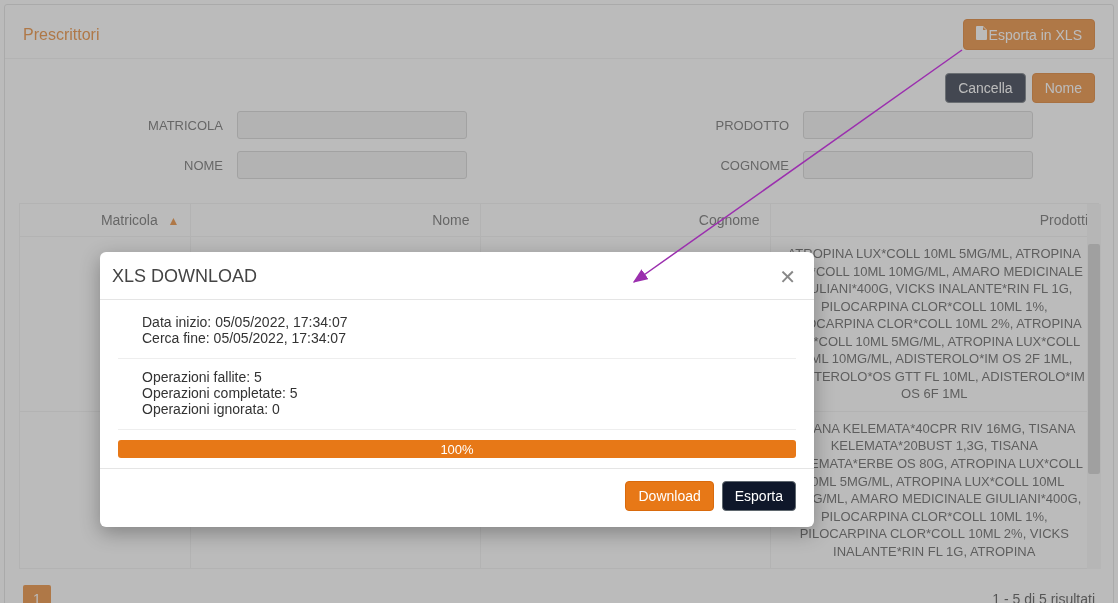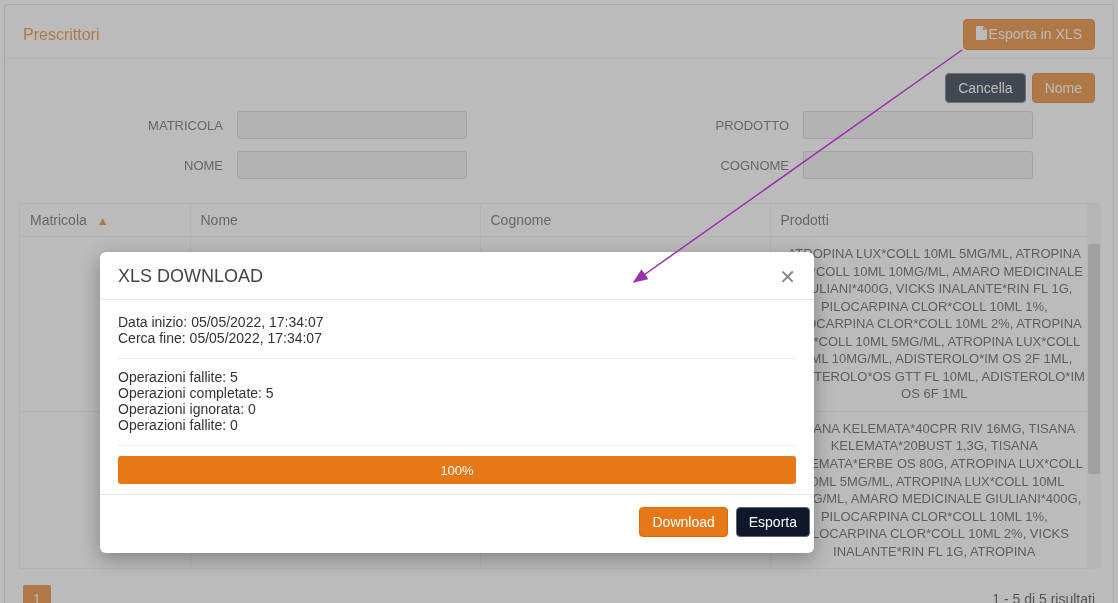--- a/index.html
+++ b/index.html
@@ -29,20 +29,21 @@
     padding: 14px 18px 8px 18px;
     border-bottom: 1px solid #eee;
   }
   .page-title {
     font-size: 16px;
     font-weight: 400;
     color: #e77817;
   }
   .btn {
     display: inline-flex;
+    align-items: center;
     padding: 6px 12px;
     border-radius: 4px;
     font-size: 14px;
     cursor: pointer;
     border: 1px solid transparent;
     color: #fff;
     gap: 1px;
   }
   .btn-orange { background: #e77817; border-color: #d96a0c; }
   .btn-gray { background: #0f172a; border-color: #5f676e; }
@@ -91,21 +92,21 @@
   }
   table {
     width: 100%;
     border-collapse: collapse;
     font-size: 14px;
   }
   th, td {
     border-right: 1px solid #eee;
     border-bottom: 1px solid #eee;
     padding: 8px 10px;
-    text-align: left;
+    text-align: right;
     vertical-align: middle;
   }
   th {
     font-weight: 400;
     color: #555;
     background: #fff;
   }
   .sort-icon {
     color: #e77817;
     font-size: 12px;
@@ -174,21 +175,21 @@
     background: #fff;
     border-radius: 6px;
     box-shadow: 0 6px 20px rgba(0,0,0,0.3);
     display: flex;
     flex-direction: column;
   }
   .modal-header {
     display: flex;
     justify-content: space-between;
     align-items: center;
-    padding: 14px 18px 12px 18px;
+    padding: 14px 18px 12px 12px;
     border-bottom: 1px solid #e5e5e5;
   }
   .modal-title {
     font-size: 18px;
     font-weight: 500;
     color: #444;
   }
   .modal-close {
     font-size: 20px;
     color: #888;
@@ -197,43 +198,44 @@
     background: none;
     border: none;
   }
   .modal-body {
     padding: 14px 18px 6px 18px;
     font-size: 14px;
     color: #333;
   }
   .modal-body .block {
     margin-bottom: 12px;
+    margin-left: 24px;
   }
   .modal-body hr {
     border: none;
     border-top: 1px solid #eee;
     margin: 10px 0;
   }
   .progress {
-    height: 28px;
+    height: 18px;
     background: #e77817;
     border-radius: 3px;
     color: #fff;
     font-size: 13px;
     display: flex;
     align-items: center;
     justify-content: center;
     margin-top: 6px;
     margin-bottom: 4px;
   }
   .modal-footer {
     display: flex;
     justify-content: flex-end;
     gap: 8px;
-    padding: 12px 4px 16px 18px;
+    padding: 12px 18px 16px 18px;
     border-top: 1px solid #e5e5e5;
   }
 
   
   .arrow-svg {
     position: absolute;
     top: 0; left: 0;
     width: 1118px;
     height: 603px;
     pointer-events: none;
@@ -354,24 +356,20 @@
         <span>5</span>
       </div>
       <div>
         <span>Operazioni completate:</span>
         <span>5</span>
       </div>
       <div>
         <span>Operazioni ignorata:</span>
         <span>0</span>
       </div>
-      <div>
-        <span>Operazioni fallite:</span>
-        <span>0</span>
-      </div>
     </div>
     <hr>
     <div class="progress">100%</div>
   </div>
   <div class="modal-footer">
     <button class="btn btn-orange">Download</button>
     <button class="btn btn-gray">Esporta</button>
   </div>
 </div>
 

